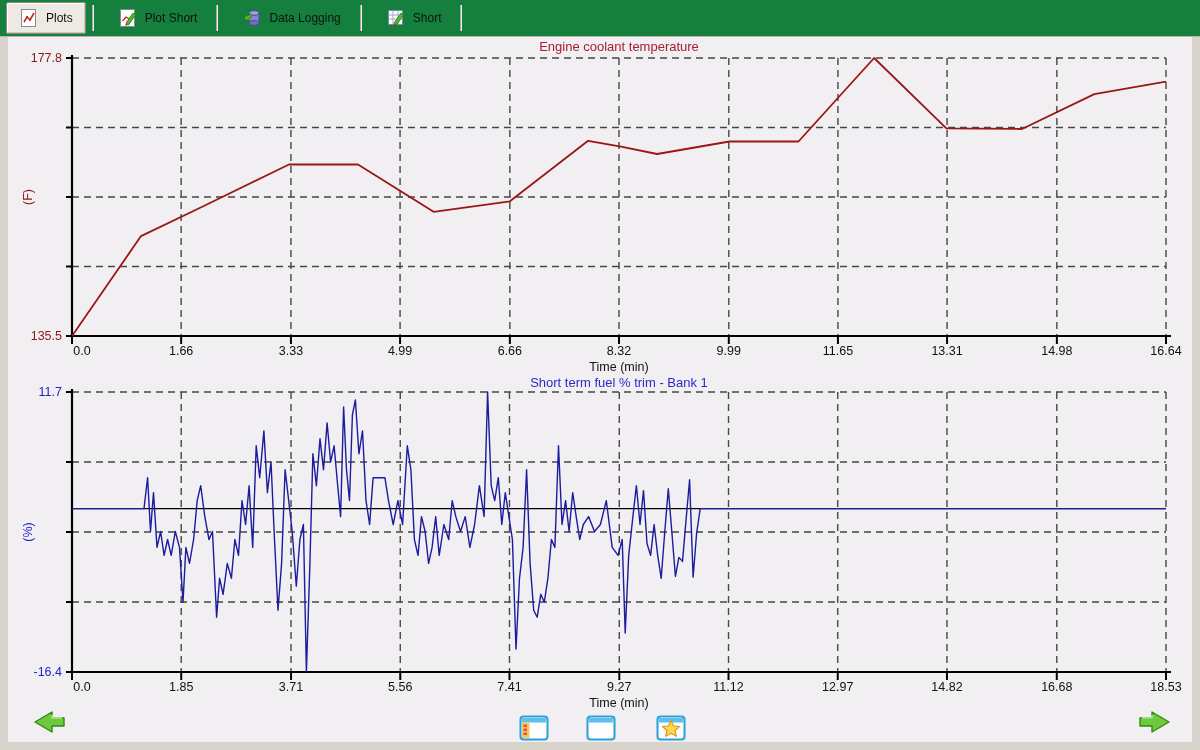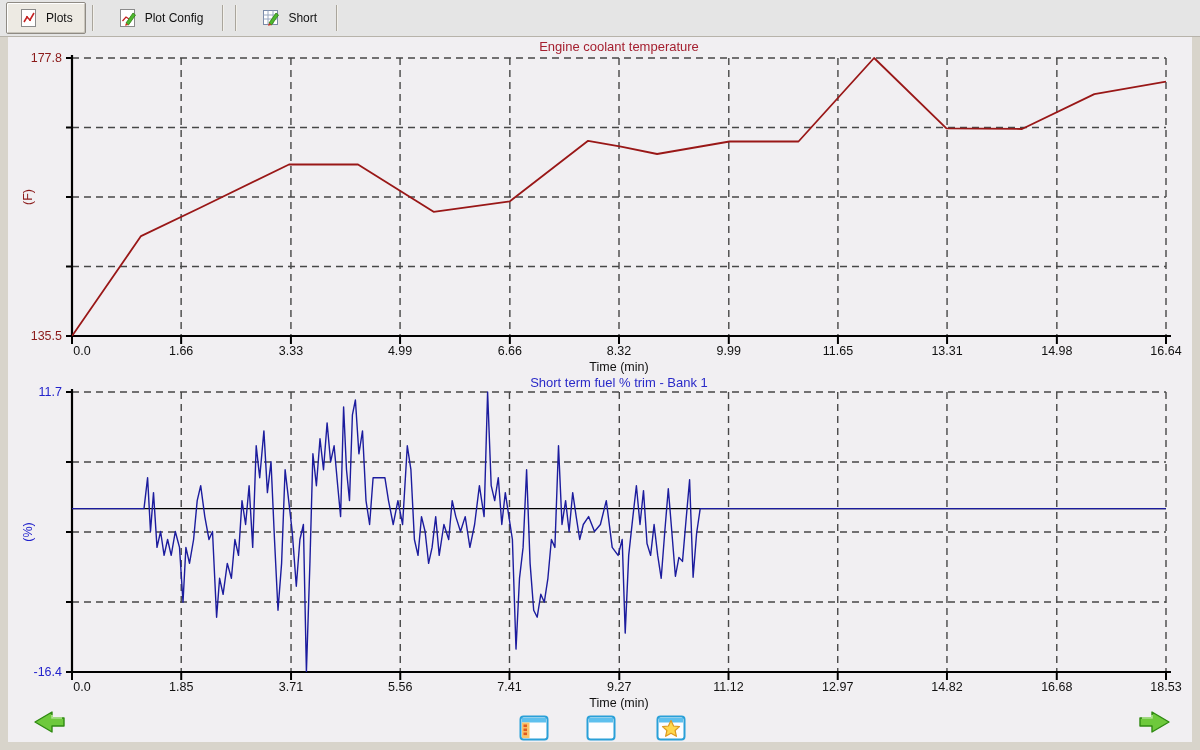--- a/index.html
+++ b/index.html
@@ -1,19 +1,19 @@
 <!DOCTYPE html>
 <html><head>
 <meta charset="utf-8">
 <style>
   html,body{margin:0;padding:0;width:1200px;height:750px;overflow:hidden;
     font-family:"Liberation Sans",sans-serif;background:#d8d4cb;position:relative;}
   #window{position:absolute;inset:0;}
   
-  .tabbar{position:absolute;left:0;top:0;width:1200px;height:37px;background:#e5e5e5;
+  .tabbar{position:absolute;left:0;top:0;width:1200px;height:37px;background:#15803d;
     display:flex;align-items:center;border-bottom:1px solid #b7b3aa;box-sizing:border-box;}
   .tab{display:flex;align-items:center;gap:7px;height:30px;padding:0 12px;margin-left:6px;
     font-size:12px;color:#111;cursor:default;border:1px solid transparent;}
   .tab.selected{background:#edeae3;border:1px solid #8f8b84;border-radius:2px;
     box-shadow:inset 1px 1px 0 #ffffff, inset -1px -1px 0 #c9c5bc;}
   .tabsep{width:1px;height:26px;background:#a9a59c;margin:0 6px;box-shadow:1px 0 0 #f2f0ea;}
   .tabicon{width:20px;height:20px;display:inline-block;}
   
   .content{position:absolute;left:8px;top:37px;width:1184px;height:705px;background:#f1eff2;}
   #charts{position:absolute;left:0;top:0;}
@@ -42,23 +42,34 @@
     <div class="tabsep"></div>
     <div class="tab">
       <span class="tabicon">
         <svg width="20" height="20" viewBox="0 0 20 20">
           <rect x="2.5" y="1.5" width="14" height="17" fill="#ffffff" stroke="#8a8a8a"></rect>
           <polyline points="4.5,13 8,9 11,11" fill="none" stroke="#c42222" stroke-width="1.3"></polyline>
           <polygon points="8,15 15,5 17.5,7 10.5,17" fill="#4db82e" stroke="#2d7d12" stroke-width="0.8"></polygon>
           <polygon points="8,15 10.5,17 7,17.8" fill="#cc3322"></polygon>
         </svg>
       </span>
-      <span>Plot Config</span>
-    </div>
-    <div class="tabsep"></div>
+      <span>Plot Short</span>
+    </div>
+    <div class="tabsep"></div>
+    <div class="tab">
+      <span class="tabicon">
+        <svg width="20" height="20" viewBox="0 0 20 20">
+          <path d="M7 5 L17 5 L17 15 L7 15 Z" fill="#8585cc" stroke="#4a4a9a"></path>
+          <ellipse cx="12" cy="15" rx="5" ry="2.3" fill="#7070bb" stroke="#4a4a9a"></ellipse>
+          <ellipse cx="12" cy="5" rx="5" ry="2.3" fill="#a0a0e0" stroke="#4a4a9a"></ellipse>
+          <polygon points="1.5,9 6,5.5 6,8 10,8 10,10.5 6,10.5 6,13" fill="#55bb22" stroke="#2d7d12" stroke-width="0.8" transform="rotate(-35 6 9)"></polygon>
+        </svg>
+      </span>
+      <span>Data Logging</span>
+    </div>
     <div class="tabsep"></div>
     <div class="tab">
       <span class="tabicon">
         <svg width="20" height="20" viewBox="0 0 20 20">
           <rect x="2.5" y="2.5" width="14" height="14" fill="#ffffff" stroke="#7a8aa8"></rect>
           <path d="M2.5 7 H16.5 M2.5 11 H16.5 M7 2.5 V16.5 M12 2.5 V16.5" stroke="#9aa8c0" stroke-width="1"></path>
           <polygon points="8,15 15,5 17.5,7 10.5,17" fill="#4db82e" stroke="#2d7d12" stroke-width="0.8"></polygon>
           <polygon points="8,15 10.5,17 7,17.8" fill="#cc3322"></polygon>
         </svg>
       </span>

